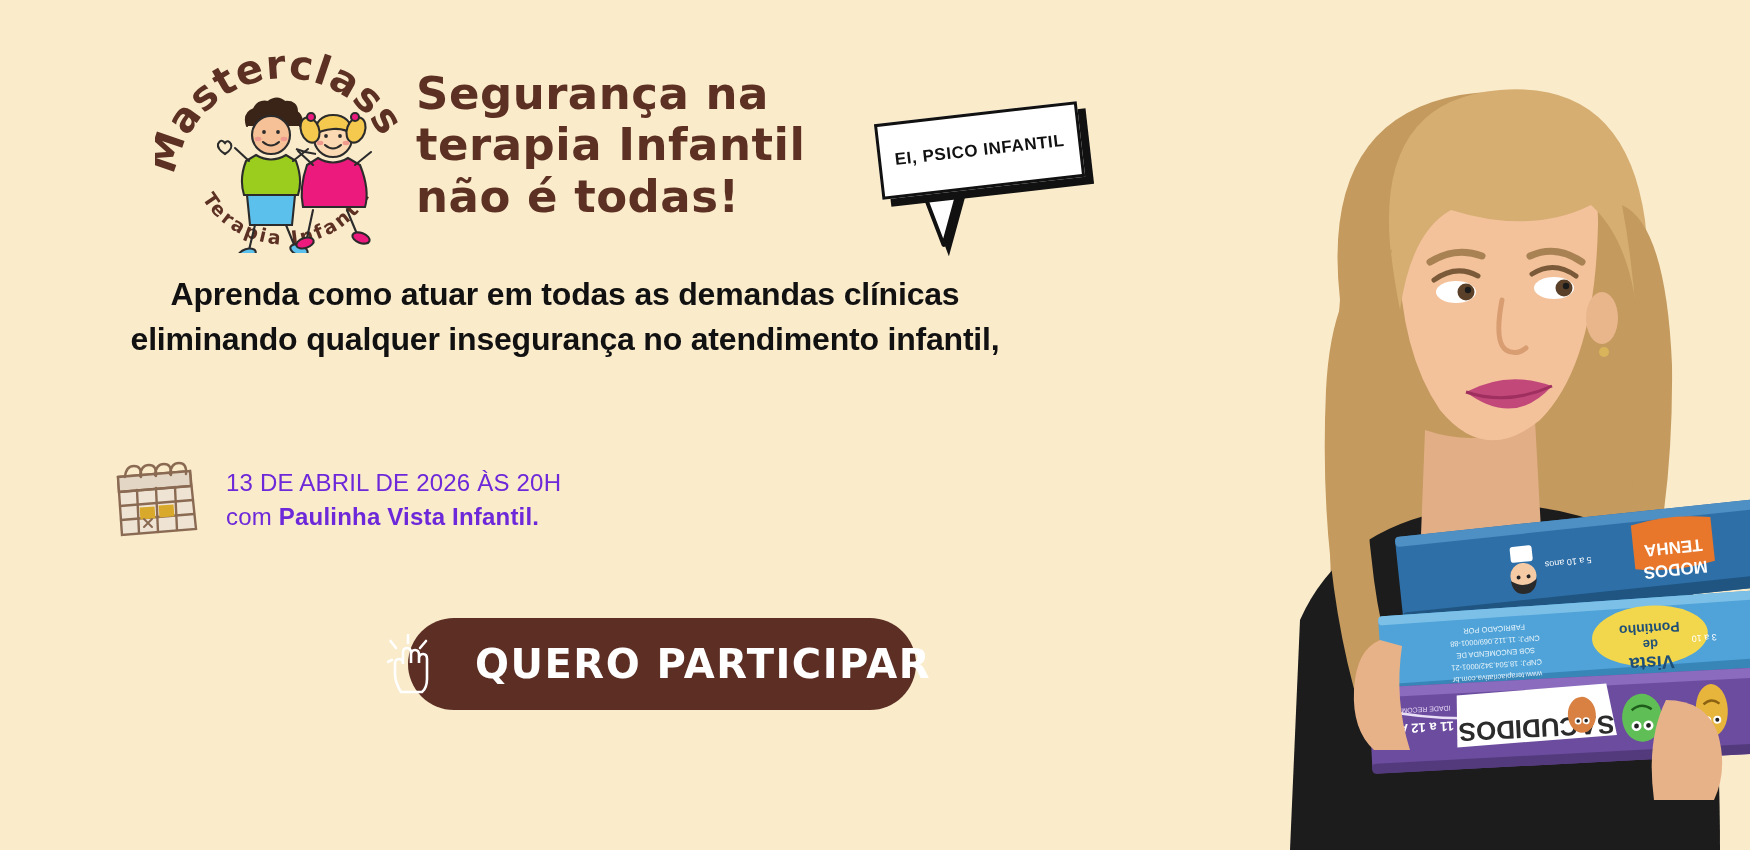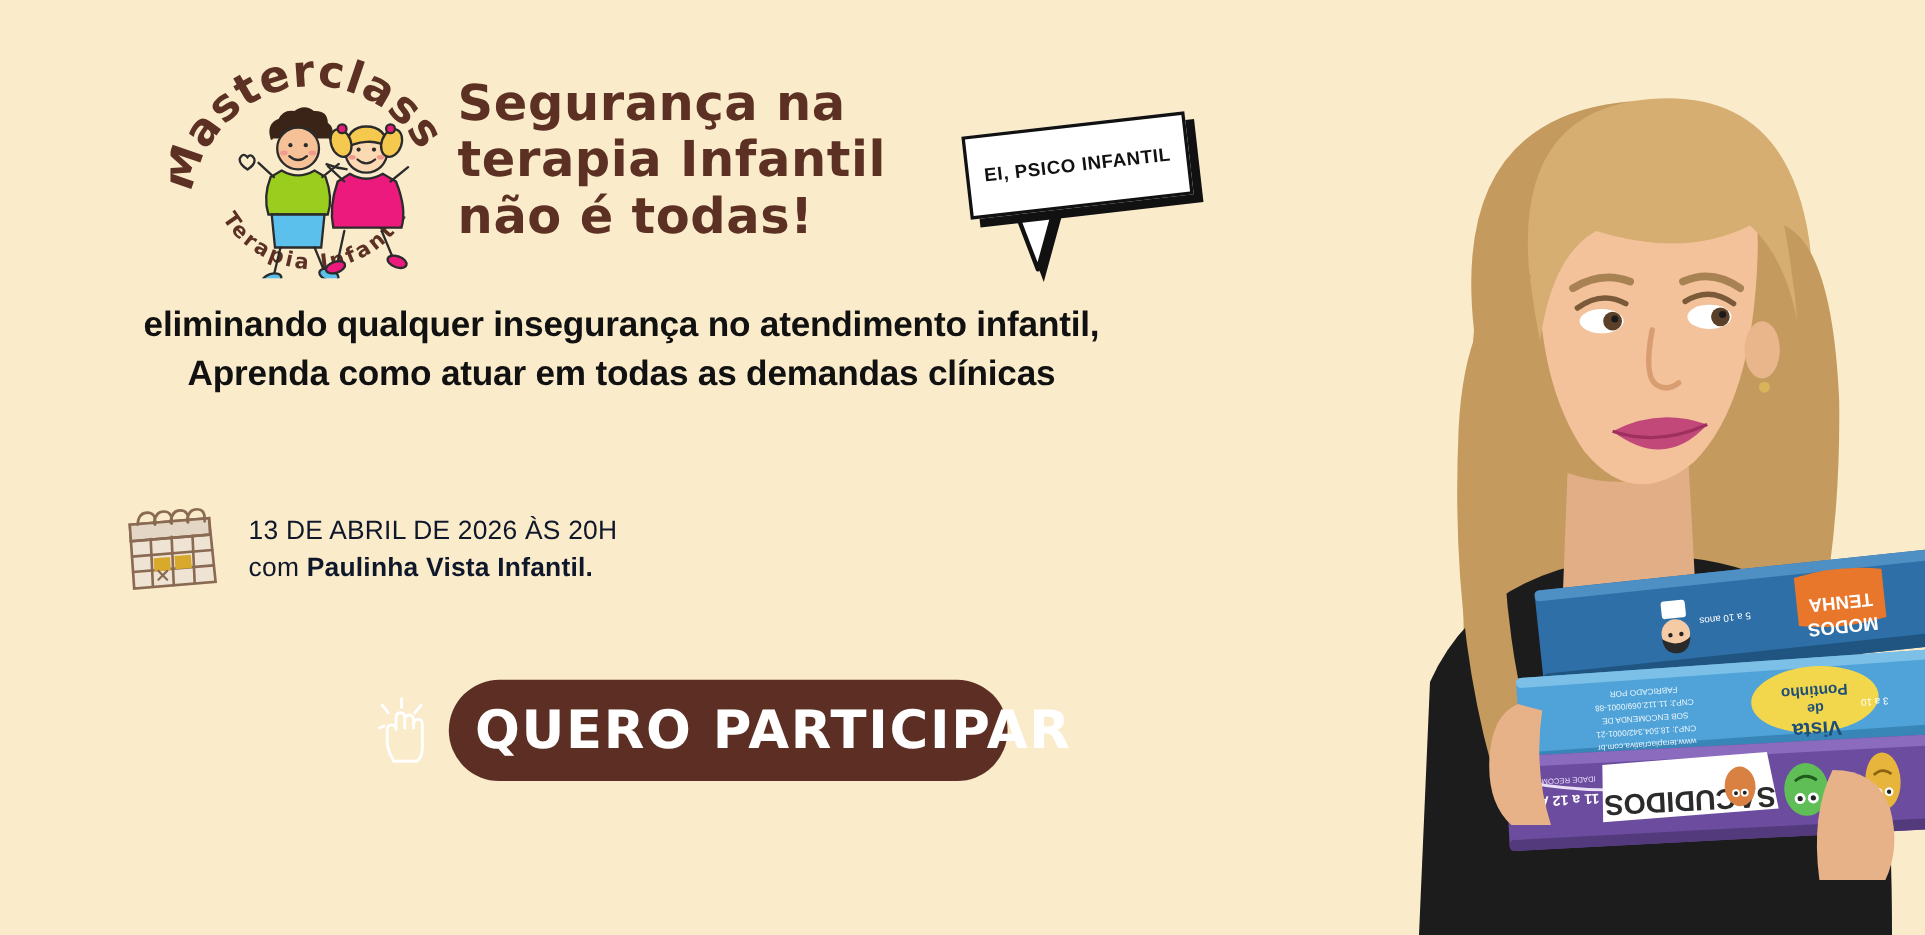--- a/index.html
+++ b/index.html
@@ -92,21 +92,21 @@
   #info-block {
     position: absolute;
     left: 108px; top: 455px;
     width: 560px;
     display: flex;
     align-items: center;
   }
   #calendar-icon { width: 96px; height: 90px; flex: 0 0 96px; }
   #info-lines {
     margin-left: 22px;
-    color: #0f172a;
+    color: #6d28d9;
     font-family: "Liberation Sans", sans-serif;
     font-size: 24px;
     line-height: 1.42;
     letter-spacing: 0.2px;
   }
   #info-lines .il { display: block; white-space: nowrap; }
   #info-lines .il b { font-weight: bold; }
 
   
   #cta-button {
@@ -119,21 +119,21 @@
     align-items: center;
     justify-content: center;
     cursor: pointer;
     border: none;
   }
   #cta-icon { width: 54px; height: 60px; flex: 0 0 54px; margin-right: 34px; margin-left: -6px; }
   #cta-label {
     color: #FFFFFF;
     font-family: "DejaVu Sans", sans-serif;
     font-weight: bold;
-    font-size: 48px;
+    font-size: 40px;
     letter-spacing: 1.5px;
     white-space: nowrap;
   }
 
   
   #photo-area {
     position: absolute;
     right: 0; top: 0;
     width: 520px; height: 850px;
   }
@@ -213,22 +213,22 @@
     <path d="M12,2 L58,4 L30,74 Z" fill="#111"></path>
     <path d="M10,0 L50,2 L26,62 Z" fill="#FFFFFF" stroke="#111" stroke-width="4" stroke-linejoin="round"></path>
   </svg>
   <div id="speech-bubble">
     <div class="shadow"></div>
     <div class="box"></div>
     <div class="bubble-text">EI, PSICO INFANTIL</div>
   </div>
 
   <div id="subhead">
+    <span class="sl">Aprenda como atuar em todas as demandas clínicas</span>
     <span class="sl">eliminando qualquer  insegurança no atendimento infantil,</span>
-    <span class="sl">Aprenda como atuar em todas as demandas clínicas</span>
   </div>
 
   <div id="info-block">
     <svg id="calendar-icon" viewBox="0 0 96 90">
       <g stroke="#8A6A52" stroke-width="2.4" fill="none" stroke-linecap="round">
         <path d="M10,22 L82,16 L88,74 L14,80 Z" fill="#EFE4D4"></path>
         <path d="M10,22 L82,16 L83,31 L11,37 Z" fill="#E3D6C4"></path>
         <path d="M17,22 q1,-11 9,-11 q8,0 7,11"></path>
         <path d="M32,21 q1,-11 9,-11 q8,0 7,11"></path>
         <path d="M47,20 q1,-11 9,-11 q8,0 7,11"></path>

